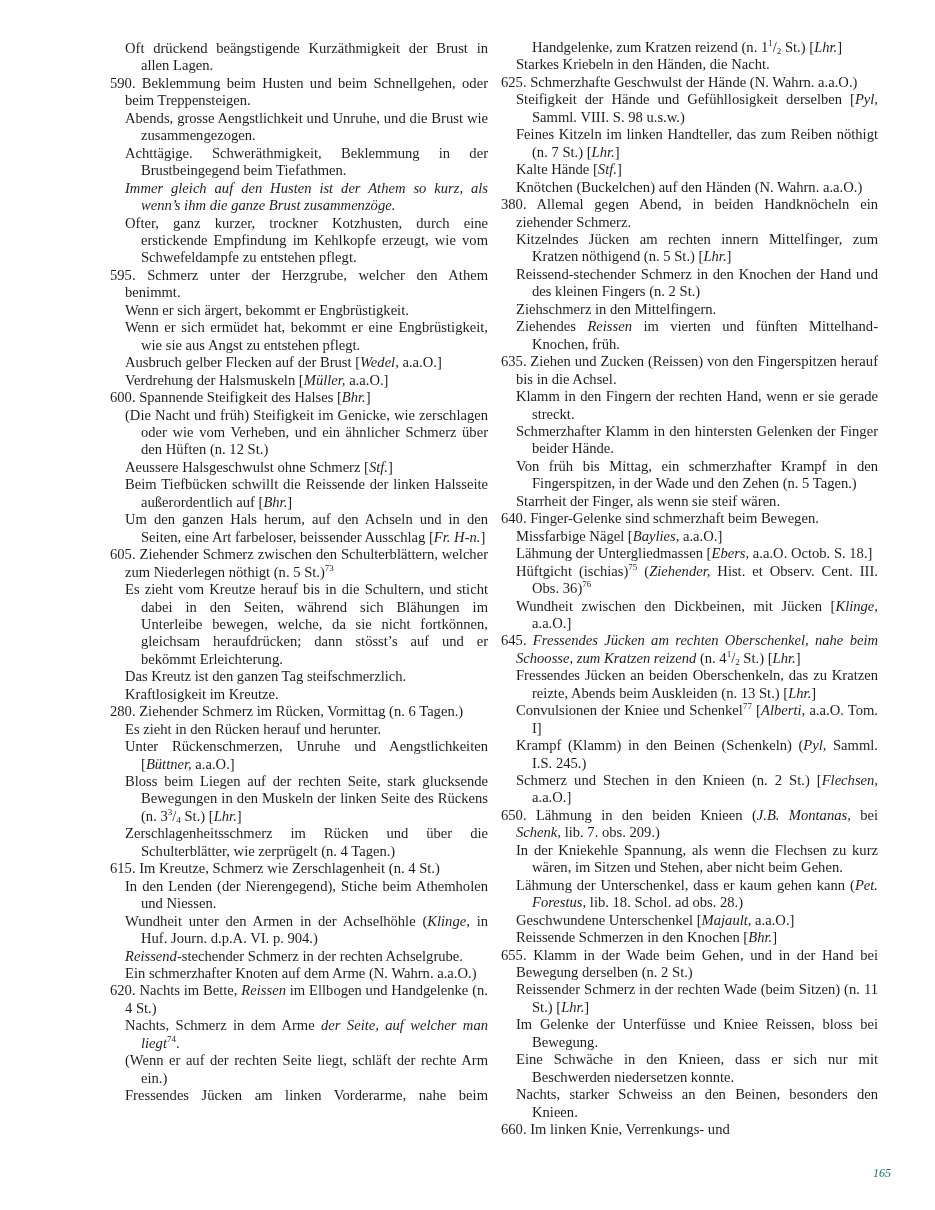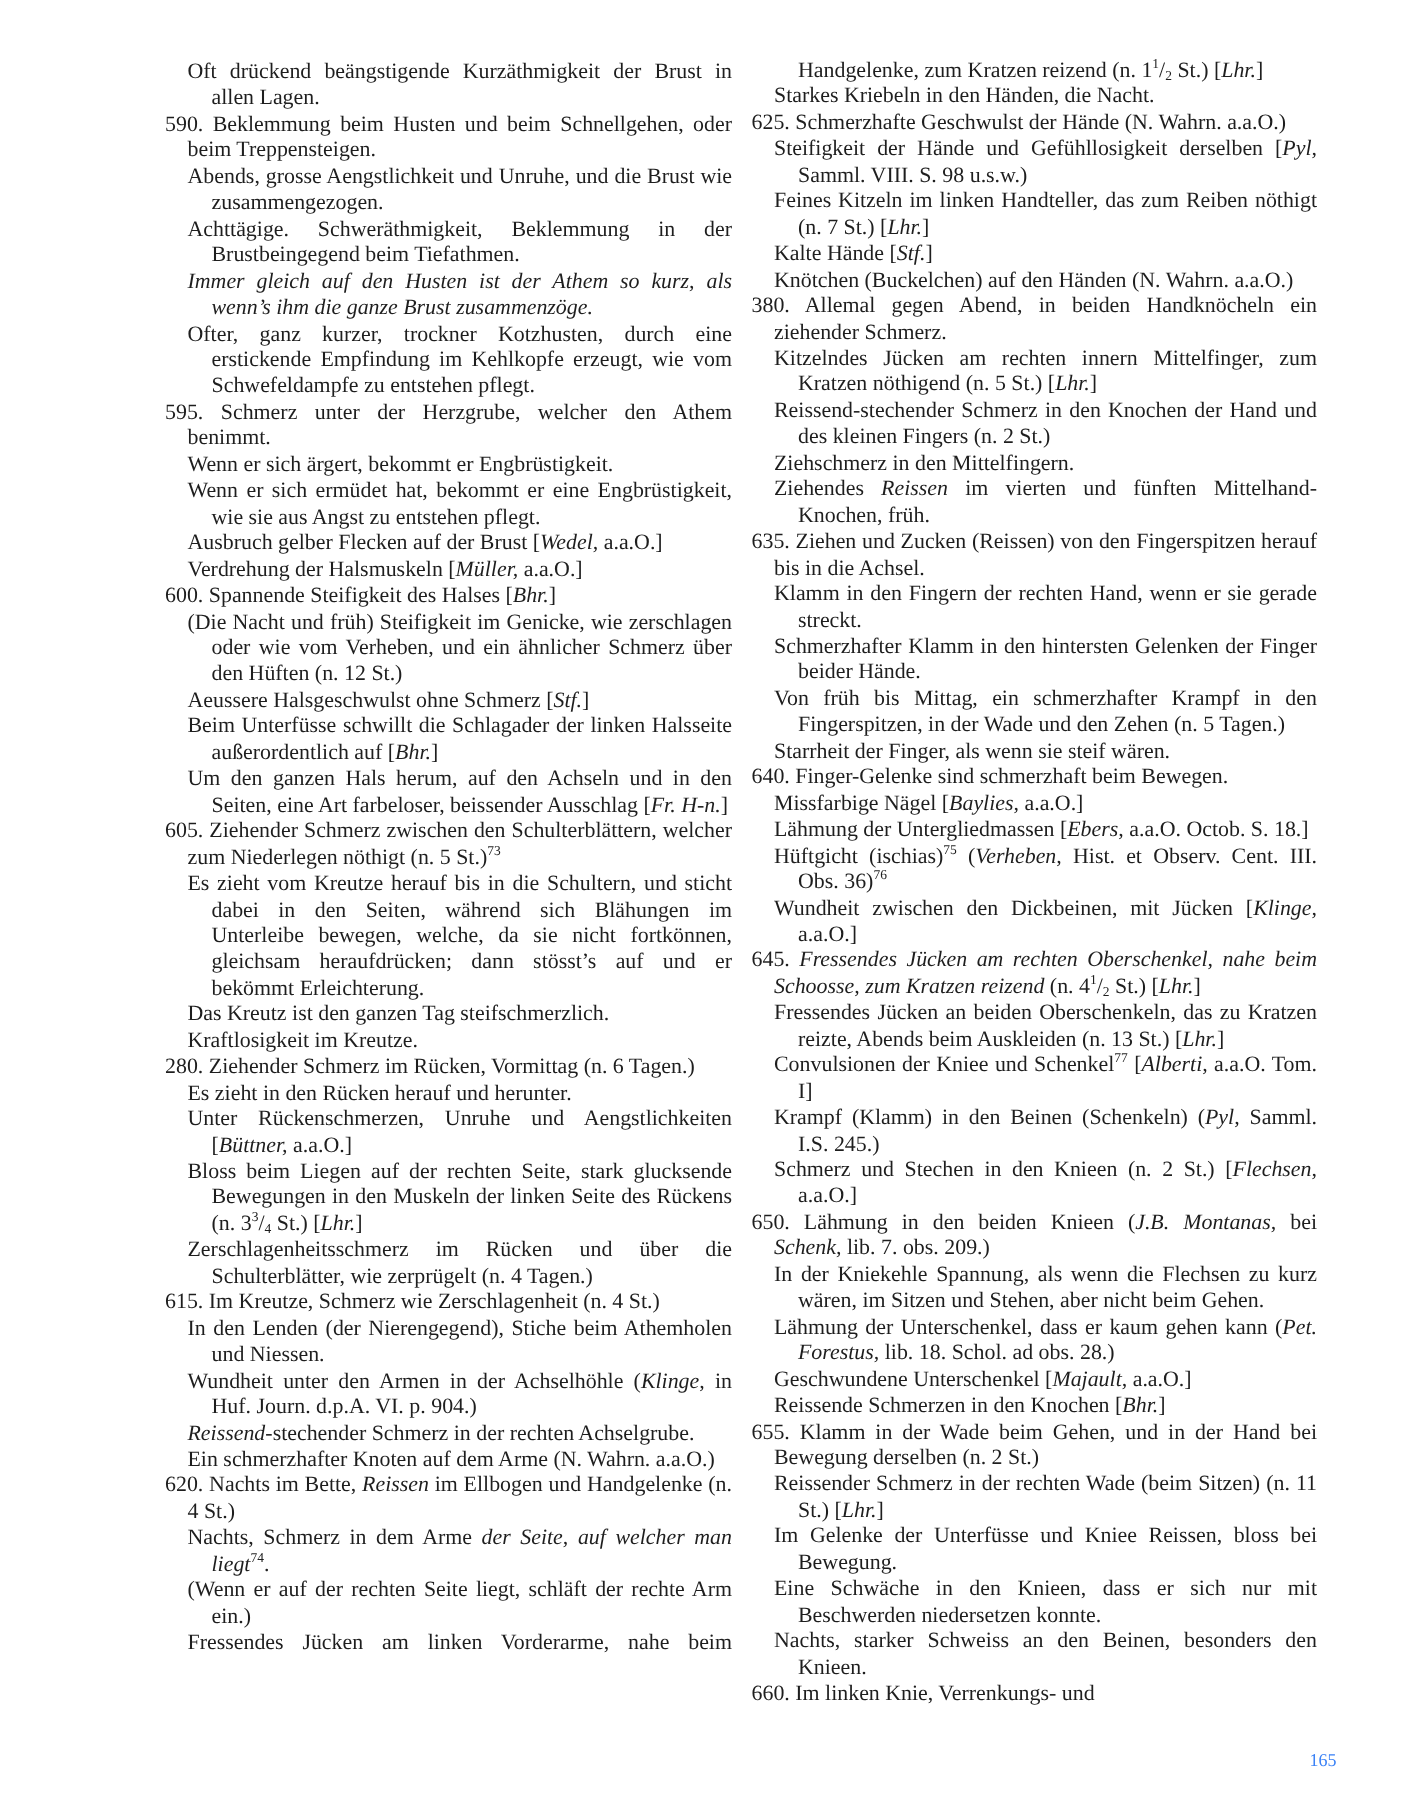--- a/index.html
+++ b/index.html
@@ -10,42 +10,42 @@
   .col.right { left: 501px; width: 377px; top: 39px; }
   .entry { position: relative; text-align: justify; hyphens: none; }
   .entry.plain { margin-left: 15px; padding-left: 16px; text-indent: -16px; }
   .entry.cont { margin-left: 15px; padding-left: 16px; text-indent: 0; }
   .entry.numbered { padding-left: 15px; text-indent: -15px; }
   .entry.justify-last { text-align-last: justify; }
   .num { font-style: normal; }
   i { font-style: italic; }
   sup { font-size: 9px; line-height: 0; vertical-align: 6px; }
   sub { font-size: 9px; line-height: 0; vertical-align: -2px; }
-  .page-number { position: absolute; left: 873px; top: 1166px; font-size: 12px; color: #3b82f6; }
+  .page-number { position: absolute; left: 873px; top: 1166px; font-size: 12px; color: #0f766e; font-style: italic; }
 </style>
 </head>
 <body>
 
 <div>
   <div class="col left" id="left-col">
       <div class="entry plain"><span>Oft drückend beängstigende Kurzäthmigkeit der Brust in allen Lagen.</span></div>
       <div class="entry numbered"><span class="num">590. </span><span>Beklemmung beim Husten und beim Schnellgehen, oder beim Treppensteigen.</span></div>
       <div class="entry plain"><span>Abends, grosse Aengstlichkeit und Unruhe, und die Brust wie zusammengezogen.</span></div>
       <div class="entry plain"><span>Achttägige. Schweräthmigkeit, Beklemmung in der Brustbeingegend beim Tiefathmen.</span></div>
       <div class="entry plain"><i>Immer gleich auf den Husten ist der Athem so kurz, als wenn’s ihm die ganze Brust zusammenzöge.</i></div>
       <div class="entry plain"><span>Ofter, ganz kurzer, trockner Kotzhusten, durch eine er­stickende Empfindung im Kehlkopfe erzeugt, wie vom Schwefeldampfe zu entstehen pflegt.</span></div>
       <div class="entry numbered"><span class="num">595. </span><span>Schmerz unter der Herzgrube, welcher den Athem benimmt.</span></div>
       <div class="entry plain"><span>Wenn er sich ärgert, bekommt er Engbrüstigkeit.</span></div>
       <div class="entry plain"><span>Wenn er sich ermüdet hat, bekommt er eine Engbrüstigkeit, wie sie aus Angst zu entstehen pflegt.</span></div>
       <div class="entry plain"><span>Ausbruch gelber Flecken auf der Brust [</span><i>Wedel,</i><span> a.a.O.]</span></div>
       <div class="entry plain"><span>Verdrehung der Halsmuskeln [</span><i>Müller,</i><span> a.a.O.]</span></div>
       <div class="entry numbered"><span class="num">600. </span><span>Spannende Steifigkeit des Halses [</span><i>Bhr.</i><span>]</span></div>
       <div class="entry plain"><span>(Die Nacht und früh) Steifigkeit im Genicke, wie zerschla­gen oder wie vom Verheben, und ein ähnlicher Schmerz über den Hüften (n. 12 St.)</span></div>
       <div class="entry plain"><span>Aeussere Halsgeschwulst ohne Schmerz [</span><i>Stf.</i><span>]</span></div>
-      <div class="entry plain"><span>Beim Unterfüsse schwillt die Schlagader der linken Halsseite außerordentlich auf [</span><i>Bhr.</i><span>]</span></div>
+      <div class="entry plain"><span>Beim Tiefbücken schwillt die Reissende der linken Halsseite außerordentlich auf [</span><i>Bhr.</i><span>]</span></div>
       <div class="entry plain"><span>Um den ganzen Hals herum, auf den Achseln und in den Seiten, eine Art farbeloser, beissender Ausschlag [</span><i>Fr. H-n.</i><span>]</span></div>
       <div class="entry numbered"><span class="num">605. </span><span>Ziehender Schmerz zwischen den Schulterblättern, welcher zum Niederlegen nöthigt (n. 5 St.)</span><sup>73</sup></div>
       <div class="entry plain"><span>Es zieht vom Kreutze herauf bis in die Schultern, und sticht dabei in den Seiten, während sich Blähungen im Unter­leibe bewegen, welche, da sie nicht fortkönnen, gleichsam heraufdrücken; dann stösst’s auf und er bekömmt Erleich­terung.</span></div>
       <div class="entry plain"><span>Das Kreutz ist den ganzen Tag steifschmerzlich.</span></div>
       <div class="entry plain"><span>Kraftlosigkeit im Kreutze.</span></div>
       <div class="entry numbered"><span class="num">280. </span><span>Ziehender Schmerz im Rücken, Vormittag (n. 6 Tagen.)</span></div>
       <div class="entry plain"><span>Es zieht in den Rücken herauf und herunter.</span></div>
       <div class="entry plain"><span>Unter Rückenschmerzen, Unruhe und Aengstlichkeiten [</span><i>Büttner,</i><span> a.a.O.]</span></div>
       <div class="entry plain"><span>Bloss beim Liegen auf der rechten Seite, stark glucksende Bewegungen in den Muskeln der linken Seite des Rückens (n. 3</span><sup>3</sup><span>/</span><sub>4</sub><span> St.) [</span><i>Lhr.</i><span>]</span></div>
       <div class="entry plain"><span>Zerschlagenheitsschmerz im Rücken und über die Schulterblätter, wie zerprügelt (n. 4 Tagen.)</span></div>
@@ -73,21 +73,21 @@
       <div class="entry plain"><span>Ziehschmerz in den Mittelfingern.</span></div>
       <div class="entry plain"><span>Ziehendes </span><i>Reissen</i><span> im vierten und fünften Mittelhand-Knochen, früh.</span></div>
       <div class="entry numbered"><span class="num">635. </span><span>Ziehen und Zucken (Reissen) von den Fingerspitzen herauf bis in die Achsel.</span></div>
       <div class="entry plain"><span>Klamm in den Fingern der rechten Hand, wenn er sie gerade streckt.</span></div>
       <div class="entry plain"><span>Schmerzhafter Klamm in den hintersten Gelenken der Finger beider Hände.</span></div>
       <div class="entry plain"><span>Von früh bis Mittag, ein schmerzhafter Krampf in den Fingerspitzen, in der Wade und den Zehen (n. 5 Tagen.)</span></div>
       <div class="entry plain"><span>Starrheit der Finger, als wenn sie steif wären.</span></div>
       <div class="entry numbered"><span class="num">640. </span><span>Finger-Gelenke sind schmerzhaft beim Bewegen.</span></div>
       <div class="entry plain"><span>Missfarbige Nägel [</span><i>Baylies,</i><span> a.a.O.]</span></div>
       <div class="entry plain"><span>Lähmung der Untergliedmassen [</span><i>Ebers,</i><span> a.a.O. Octob. S. 18.]</span></div>
-      <div class="entry plain"><span>Hüftgicht (ischias)</span><sup>75</sup><span> (</span><i>Verheben,</i><span> Hist. et Observ. Cent. III. Obs. 36)</span><sup>76</sup></div>
+      <div class="entry plain"><span>Hüftgicht (ischias)</span><sup>75</sup><span> (</span><i>Ziehender,</i><span> Hist. et Observ. Cent. III. Obs. 36)</span><sup>76</sup></div>
       <div class="entry plain"><span>Wundheit zwischen den Dickbeinen, mit Jücken [</span><i>Klinge,</i><span> a.a.O.]</span></div>
       <div class="entry numbered"><span class="num">645. </span><i>Fressendes Jücken am rechten Oberschenkel, nahe beim Schoosse, zum Kratzen reizend</i><span> (n. 4</span><sup>1</sup><span>/</span><sub>2</sub><span> St.) [</span><i>Lhr.</i><span>]</span></div>
       <div class="entry plain"><span>Fressendes Jücken an beiden Oberschenkeln, das zu Kratzen reizte, Abends beim Auskleiden (n. 13 St.) [</span><i>Lhr.</i><span>]</span></div>
       <div class="entry plain"><span>Convulsionen der Kniee und Schenkel</span><sup>77</sup><span> [</span><i>Alberti,</i><span> a.a.O. Tom. I]</span></div>
       <div class="entry plain"><span>Krampf (Klamm) in den Beinen (Schenkeln) (</span><i>Pyl,</i><span> Samml. I.S. 245.)</span></div>
       <div class="entry plain"><span>Schmerz und Stechen in den Knieen (n. 2 St.) [</span><i>Flechsen,</i><span> a.a.O.]</span></div>
       <div class="entry numbered"><span class="num">650. </span><span>Lähmung in den beiden Knieen (</span><i>J.B. Montanas,</i><span> bei </span><i>Schenk,</i><span> lib. 7. obs. 209.)</span></div>
       <div class="entry plain"><span>In der Kniekehle Spannung, als wenn die Flechsen zu kurz wären, im Sitzen und Stehen, aber nicht beim Gehen.</span></div>
       <div class="entry plain"><span>Lähmung der Unterschenkel, dass er kaum gehen kann (</span><i>Pet. Forestus,</i><span> lib. 18. Schol. ad obs. 28.)</span></div>
       <div class="entry plain"><span>Geschwundene Unterschenkel [</span><i>Majault,</i><span> a.a.O.]</span></div>

